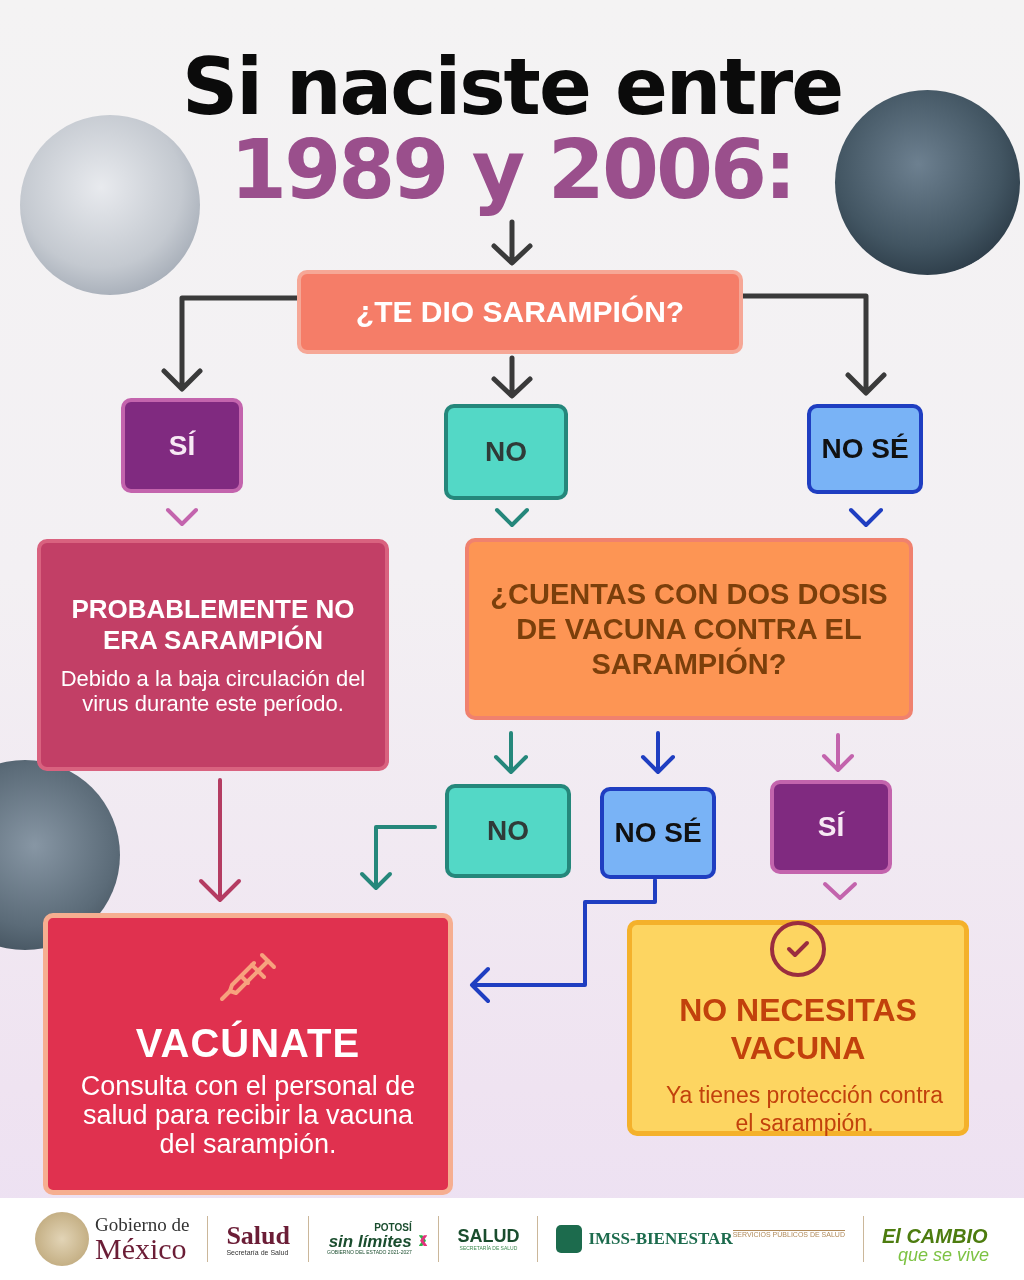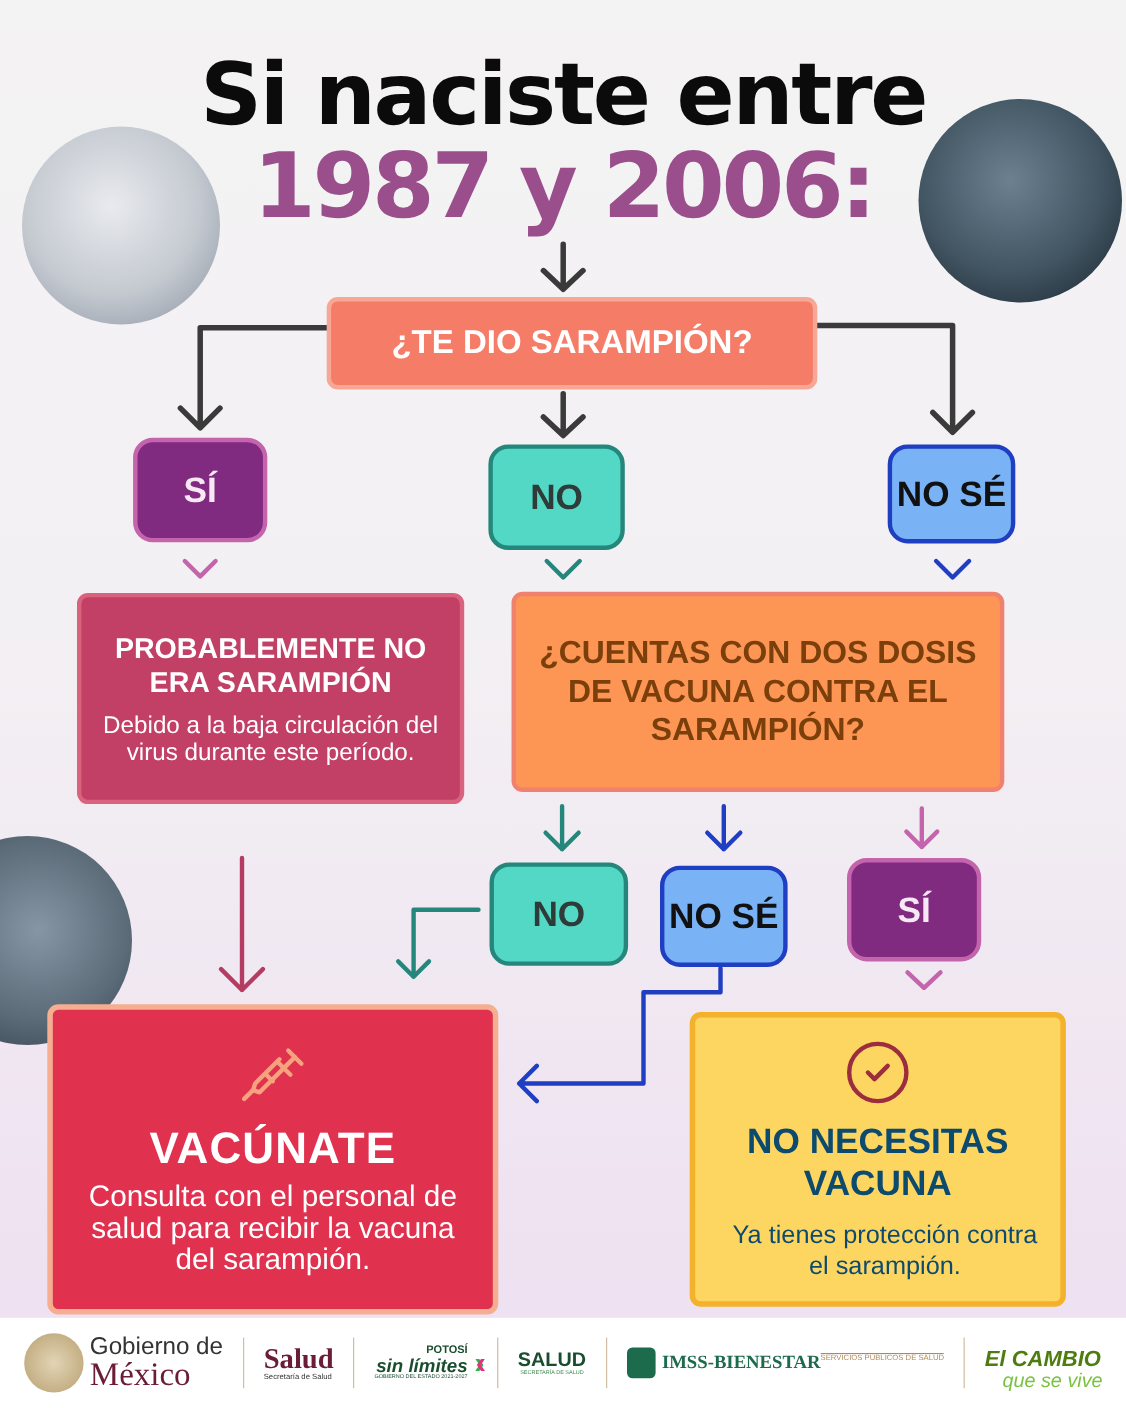--- a/index.html
+++ b/index.html
@@ -4,51 +4,51 @@
 <style>
   html,body{margin:0;padding:0;}
   body{width:1024px;height:1280px;position:relative;overflow:hidden;
     font-family:"Liberation Sans","DejaVu Sans",sans-serif;
     background:linear-gradient(180deg,#f4f3f3 0%,#f3f0f3 45%,#efe3f1 85%,#ece0f3 100%);}
   .virus{position:absolute;border-radius:50%;}
   .title1{position:absolute;left:0;width:1024px;top:42px;text-align:center;font-weight:900;font-size:78px;color:#0b0b0b;letter-spacing:-2px;font-family:"DejaVu Sans",sans-serif;}
   .title2{position:absolute;left:0;width:1024px;top:122px;text-align:center;font-weight:900;font-size:82px;color:#9a4f8c;letter-spacing:-3px;font-family:"DejaVu Sans",sans-serif;}
   .box{position:absolute;display:flex;flex-direction:column;align-items:center;justify-content:center;text-align:center;box-sizing:border-box;border-radius:10px;font-weight:bold;}
   .q1{left:297px;top:270px;width:446px;height:84px;background:#f57d68;border:4px solid #f6a796;color:#fff;font-size:30px;}
-  .opt{font-size:32px;border-radius:18px;}
+  .opt{font-size:28px;}
   .si1{left:121px;top:398px;width:122px;height:95px;background:#802a80;border:4px solid #c364ad;color:#f7e9f4;}
   .no1{left:444px;top:404px;width:124px;height:96px;background:#53d8c6;border:4px solid #25877b;color:#2f3b38;}
   .nose1{left:807px;top:404px;width:116px;height:90px;background:#79b3f6;border:4px solid #1f3ec1;color:#111;}
-  .prob{left:37px;top:539px;width:352px;height:192px;background:#c23f66;border:4px solid #d9627f;color:#fff;padding:8px 14px;margin-left:33px;}
+  .prob{left:37px;top:539px;width:352px;height:232px;background:#c23f66;border:4px solid #d9627f;color:#fff;padding:8px 14px;}
   .prob .h{font-size:26px;line-height:31px;font-weight:900;}
   .prob .s{font-size:22px;line-height:25px;font-weight:normal;margin-top:10px;}
   .q2{left:465px;top:538px;width:448px;height:182px;background:#fd9554;border:4px solid #f0816e;color:#7b3f0b;font-size:29px;line-height:35px;font-weight:700;}
   .no2{left:445px;top:784px;width:126px;height:94px;background:#53d8c6;border:4px solid #25877b;color:#2f3b38;}
   .nose2{left:600px;top:787px;width:116px;height:92px;background:#79b3f6;border:4px solid #1f3ec1;color:#111;}
   .si2{left:770px;top:780px;width:122px;height:94px;background:#802a80;border:4px solid #c364ad;color:#f7e9f4;}
   .vac{left:43px;top:913px;width:410px;height:282px;background:#e0314f;border:5px solid #f6ae90;color:#fff;padding:8px 18px;}
   .vac .h{font-size:40px;font-weight:900;margin-top:4px;letter-spacing:1px;}
   .vac .s{font-size:27px;line-height:29px;font-weight:normal;margin-top:6px;}
-  .nnv{left:627px;top:920px;width:342px;height:268px;background:#fdd561;border:5px solid #f4b12b;color:#0c4a6e;padding:8px 14px;}
+  .nnv{left:627px;top:920px;width:342px;height:216px;background:#fdd561;border:5px solid #f4b12b;color:#c2410c;padding:8px 14px;}
   .nnv .h{font-size:32px;line-height:38px;font-weight:900;margin-top:8px;}
   .nnv .s{font-size:23px;line-height:28px;font-weight:normal;margin-top:14px;margin-left:13px;}
   .footer{position:absolute;left:0;top:1198px;width:1024px;height:82px;background:#fff;display:flex;align-items:center;justify-content:center;gap:18px;}
   .sep{width:1px;height:46px;background:#cbb79a;}
   .logo{display:flex;align-items:center;gap:6px;}
   svg.lines{position:absolute;left:0;top:0;}
 </style>
 </head>
 <body>
 
 <div class="virus" style="left:20px;top:115px;width:180px;height:180px;background:radial-gradient(circle at 45% 40%,#e8eaee 0%,#c4c9d0 55%,#a9b0ba 75%,rgba(170,176,186,0) 76%);"></div>
 <div class="virus" style="left:835px;top:90px;width:185px;height:185px;background:radial-gradient(circle at 45% 40%,#6d8090 0%,#425562 55%,#2f3f4b 75%,rgba(47,63,75,0) 76%);"></div>
 <div class="virus" style="left:-70px;top:760px;width:190px;height:190px;background:radial-gradient(circle at 55% 45%,#8796a4 0%,#5b6b78 55%,#465561 75%,rgba(70,85,97,0) 76%);"></div>
 
 <div class="title1">Si naciste entre</div>
-<div class="title2">1987 y 2006:</div>
+<div class="title2">1989 y 2006:</div>
 
 <svg class="lines" width="1024" height="1280" fill="none" stroke-linecap="round" stroke-linejoin="round">
   <g stroke="#3a3a3a" stroke-width="5">
     <path d="M512 222 V262 M494 246 L512 263 L530 246"></path>
     <path d="M297 298 H182 V388 M164 371 L182 389 L200 371"></path>
     <path d="M512 358 V395 M494 379 L512 396 L530 379"></path>
     <path d="M743 296 H866 V392 M848 375 L866 393 L884 375"></path>
   </g>
   <g stroke="#c364ad" stroke-width="4">
     <path d="M168 510 L182 524 L196 510"></path>
@@ -126,21 +126,21 @@
     </svg>
   </span>
   <div class="h">NO NECESITAS VACUNA</div>
   <div class="s">Ya tienes protección contra el sarampión.</div>
 </div>
 
 <div class="footer">
   <div class="logo">
     <span style="display:inline-block;width:54px;height:54px;border-radius:50%;background:radial-gradient(circle,#e2d4b6 0%,#c9b58c 60%,#b79f72 100%);"></span>
     <div style="display:flex;flex-direction:column;line-height:1;">
-      <span style="font-family:Liberation Sans, sans-serif;font-size:22px;color:#333;">Gobierno de</span>
+      <span style="font-family:Liberation Serif, serif;font-size:19px;color:#333;">Gobierno de</span>
       <span style="font-family:'Liberation Serif',serif;font-size:30px;color:#6b1d36;">México</span>
     </div>
   </div>
   <div class="sep"></div>
   <div class="logo" style="flex-direction:column;gap:0;align-items:flex-start;">
     <span style="font-family:'Liberation Serif',serif;font-weight:bold;font-size:26px;color:#6b1d36;line-height:1;">Salud</span>
     <span style="font-size:7px;color:#333;">Secretaría de Salud</span>
   </div>
   <div class="sep"></div>
   <div class="logo">

